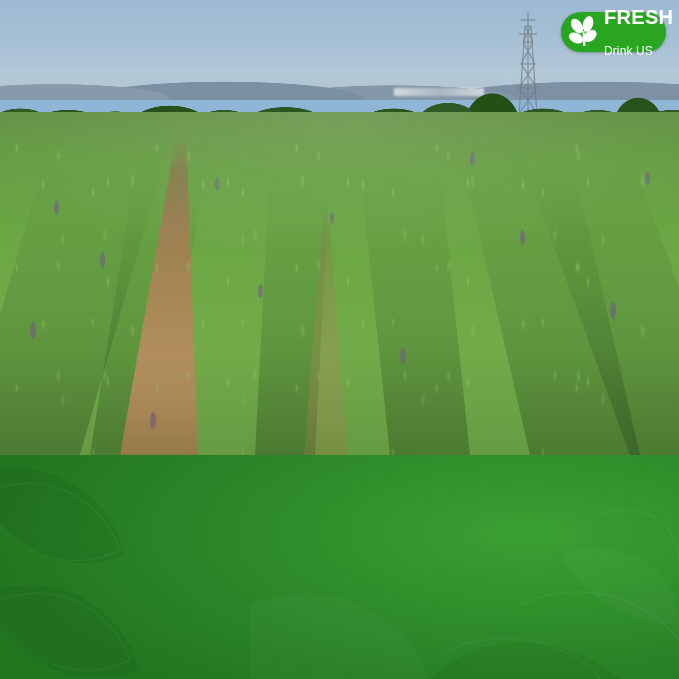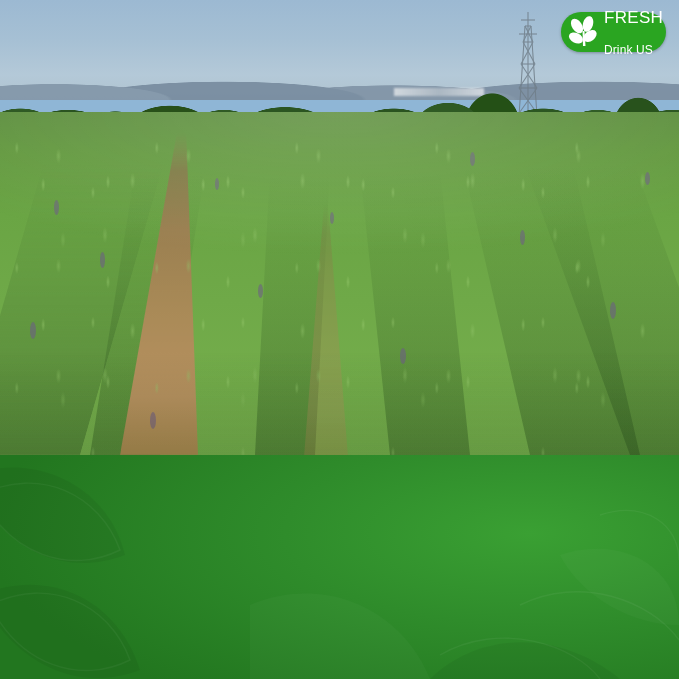--- a/index.html
+++ b/index.html
@@ -109,21 +109,21 @@
     position:absolute;right:13px;top:12px;
     width:105px;height:40px;border-radius:20px;
     background:#2aa521;
     display:flex;align-items:center;
     box-shadow:0 1px 3px rgba(0,0,0,.28);
   }
   .logo-mark{width:38px;height:34px;flex:none;margin-left:4px;}
   .logo-mark svg{display:block;}
   .logo-text{display:flex;flex-direction:column;justify-content:center;line-height:1;margin-left:1px;}
   .logo-fresh{
-    color:#ffffff;font-size:17px;font-weight:normal;letter-spacing:.3px;
+    color:#ffffff;font-size:20px;font-weight:bold;letter-spacing:.3px;
     font-family:"Liberation Sans",sans-serif;
   }
   .logo-drink{
     color:#ffffff;font-size:12px;font-weight:normal;margin-top:18px;letter-spacing:.1px;
     font-family:"Liberation Sans",sans-serif;
   }
 
   
   .banner{
     position:absolute;left:0;top:455px;width:679px;height:224px;

